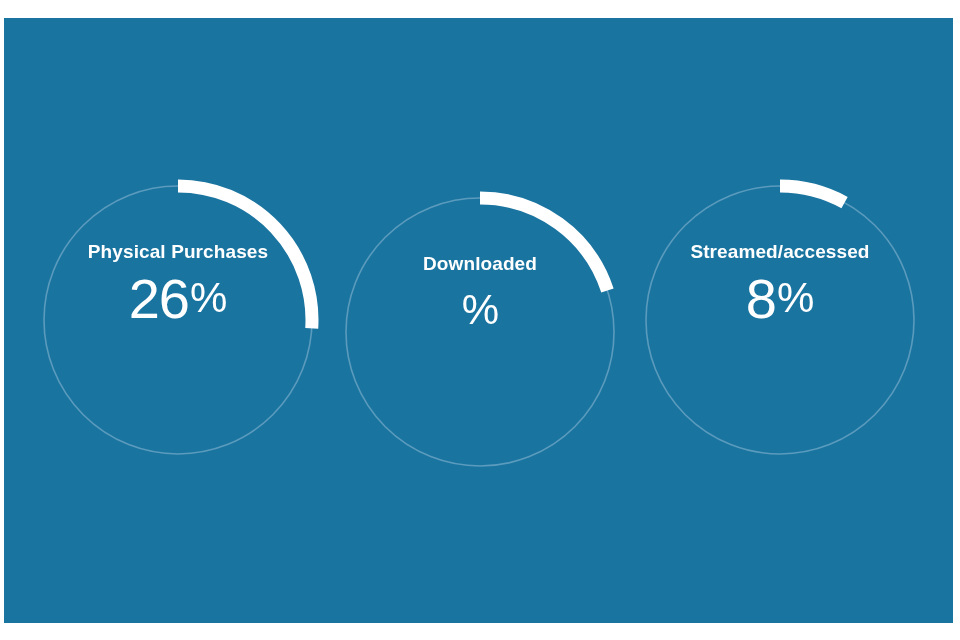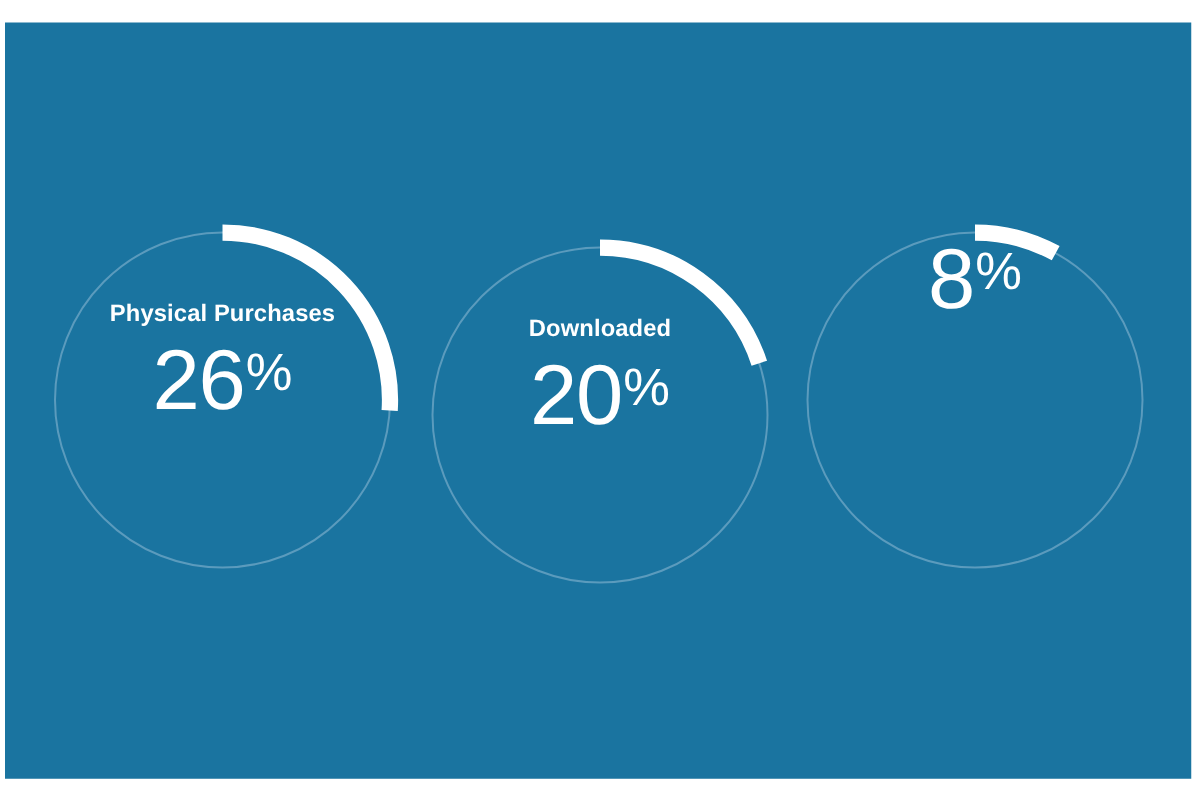--- a/index.html
+++ b/index.html
@@ -101,21 +101,21 @@
     margin-top: 12px;
     color: #ffffff;
     font-weight: normal;
     line-height: 1;
     display: flex;
     align-items: flex-start;
     justify-content: center;
   }
 
   .donut-number {
-    font-size: 68px;
+    font-size: 56px;
     line-height: 0.92;
     letter-spacing: -1px;
   }
 
   .donut-percent {
     font-size: 42px;
     line-height: 1;
     margin-top: 4px;
     margin-left: 1px;
   }
@@ -151,34 +151,34 @@
       <div class="donut" id="donut-1">
         <div class="svg-wrap">
           <svg viewBox="0 0 280 280">
             <circle class="track" cx="140" cy="140" r="134"></circle>
             <path class="value-arc" id="arc-1" d="M 140 6 A 134 134 0 0 1 267.4415731835506 98.59172275375704"></path>
           </svg>
         </div>
         <div class="donut-content">
           <div class="donut-label">Downloaded</div>
           <div class="donut-value">
-            <span class="donut-number">20</span>
             <span class="donut-percent">%</span>
           </div>
         </div>
       </div>
 
       <div class="donut" id="donut-2">
         <div class="svg-wrap">
           <svg viewBox="0 0 280 280">
             <circle class="track" cx="140" cy="140" r="134"></circle>
             <path class="value-arc" id="arc-2" d="M 140 6 A 134 134 0 0 1 204.55499232962984 22.574904874122282"></path>
           </svg>
         </div>
         <div class="donut-content">
+          <div class="donut-label">Streamed/accessed</div>
           <div class="donut-value">
             <span class="donut-number">8</span>
             <span class="donut-percent">%</span>
           </div>
         </div>
       </div>
 
     </div>
   </div>
 </div>

